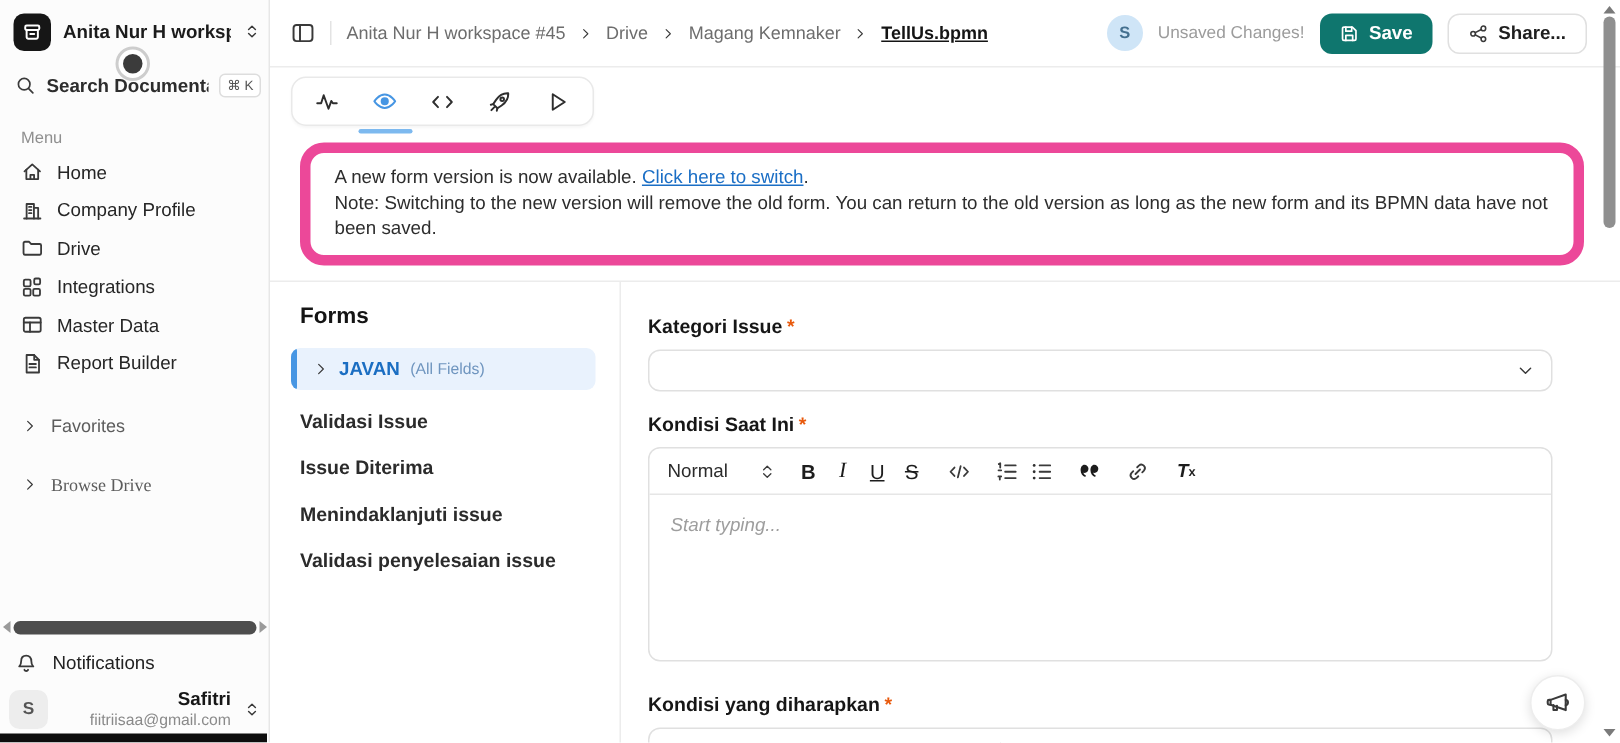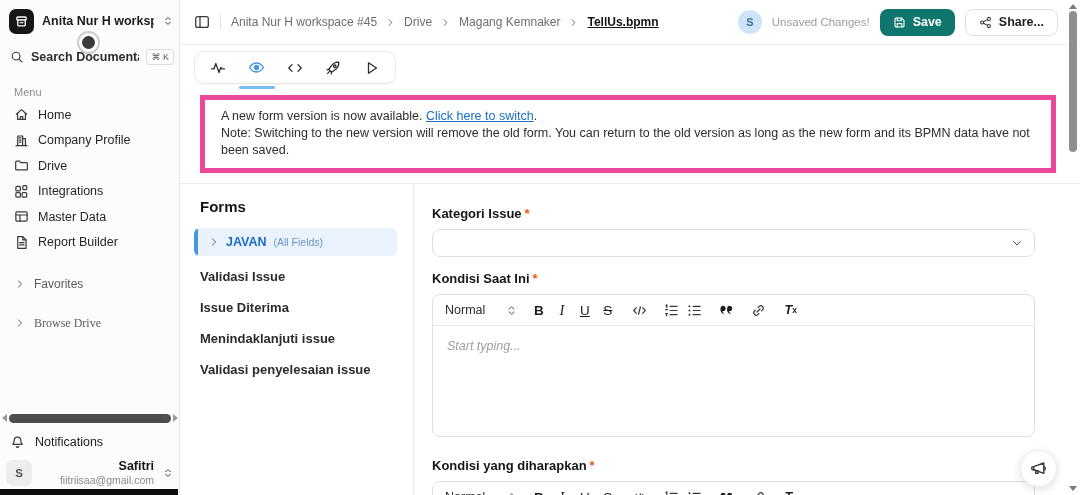--- a/index.html
+++ b/index.html
@@ -54,21 +54,21 @@
   .btn-save { background:#0f766e; color:#fff; }
   .btn-share { background:#fff; border:1px solid #e0e0e0; color:#1f1f1f; }
 
   .tabbar { margin:6px 0 0 14px; width:202px; height:33px; border:1px solid #e9e9e9; border-radius:10px; background:#fff; box-shadow:0 1px 2px rgba(0,0,0,.04); display:flex; align-items:center; justify-content:space-around; padding:0 4px; }
   .tab { width:36px; height:28px; display:flex; align-items:center; justify-content:center; position:relative; cursor:pointer; }
   .tab .ic { stroke:#2e2e2e; }
   .tab.active .ic { stroke:#4796e3; }
   .tab.active .eye-pupil { fill:#4796e3; }
   .tab.active::after { content:""; position:absolute; left:0; right:0; bottom:-7px; height:3px; border-radius:2px; background:#7db9ef; }
 
-  .banner { margin:11px 24px 0 20px; border:5px solid #ec4899; border-radius:0; padding:8px 16px 9px 16px; font-size:12.5px; color:#2d2d2d; line-height:1.37; }
+  .banner { margin:11px 24px 0 20px; border:7px solid #ec4899; border-radius:16px; padding:8px 16px 9px 16px; font-size:12.5px; color:#2d2d2d; line-height:1.37; }
   .banner a { color:#1a6ec5; text-decoration:underline; cursor:pointer; }
   .divider-h { margin-top:10px; border-top:1px solid #ececec; }
 
   .content { display:flex; height:347px; }
   .forms-panel { width:234px; flex:none; padding:14px 16px 0 20px; border-right:1px solid #ececec; height:100%; }
   .forms-title { font-size:15px; font-weight:bold; color:#141414; margin-bottom:13px; }
   .form-item-selected { position:relative; background:#e9f2fd; border-radius:6px; height:28px; display:flex; align-items:center; gap:7px; padding:0 8px 0 15px; margin:0 0 5px -6px; overflow:hidden; cursor:pointer; }
   .sel-bar { position:absolute; left:0; top:0; bottom:0; width:3.5px; background:#4796e3; border-radius:3px; }
   .sel-label { font-size:12.5px; font-weight:bold; color:#1b6ec2; }
   .sel-suffix { font-size:10.5px; color:#6f95bf; }

